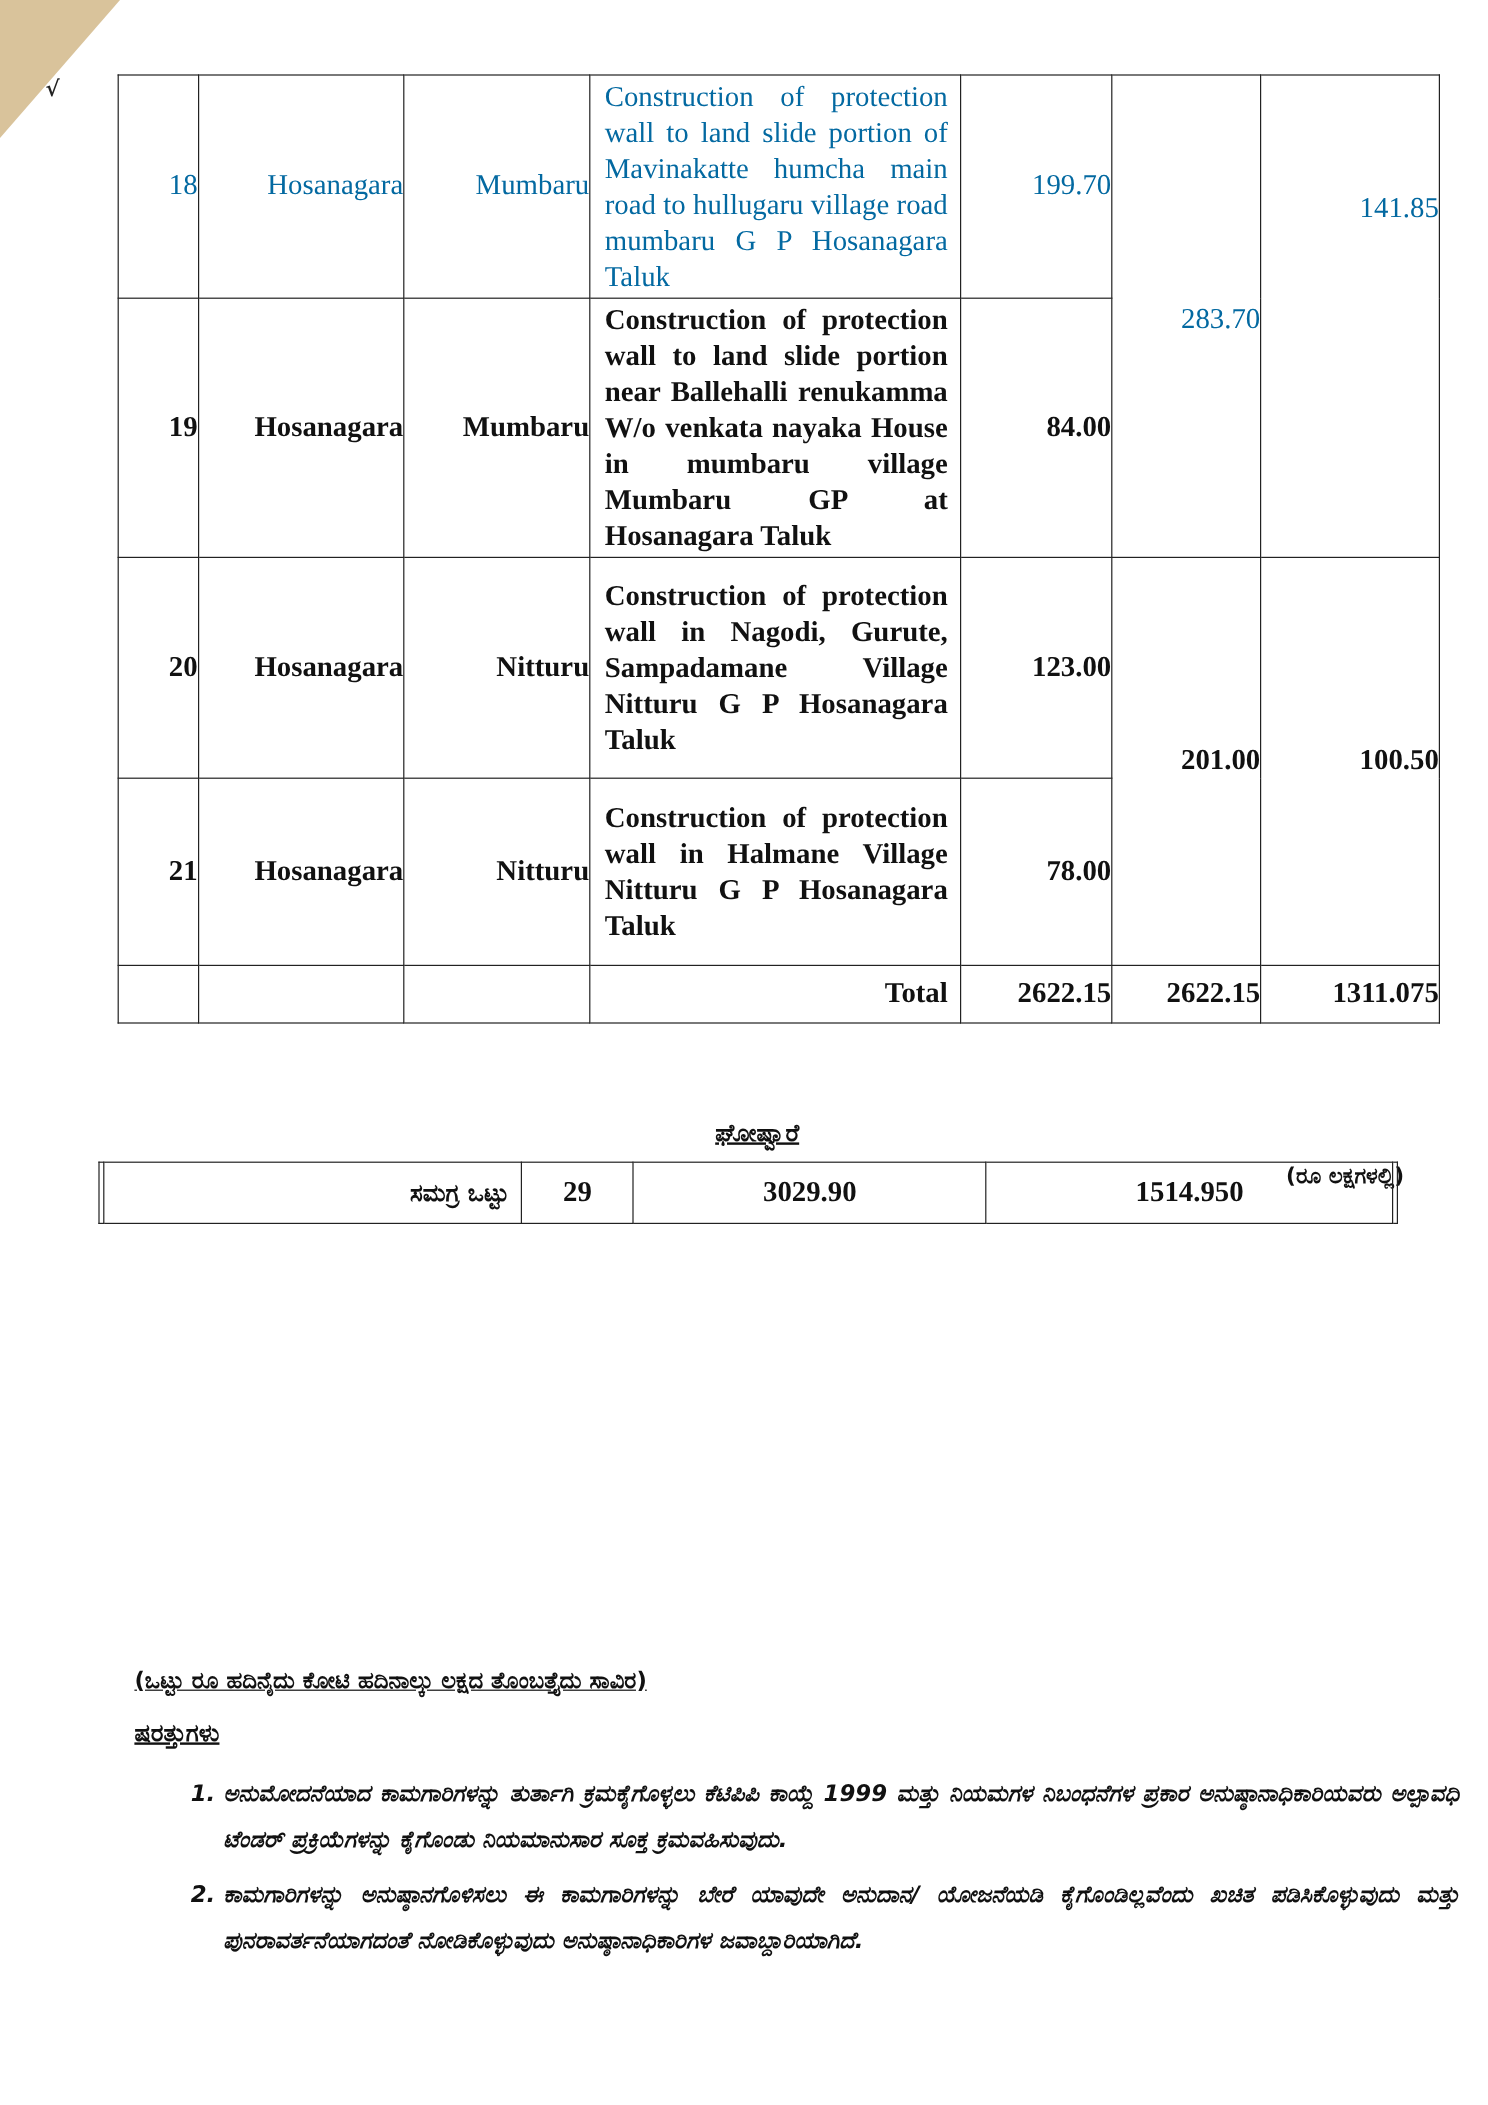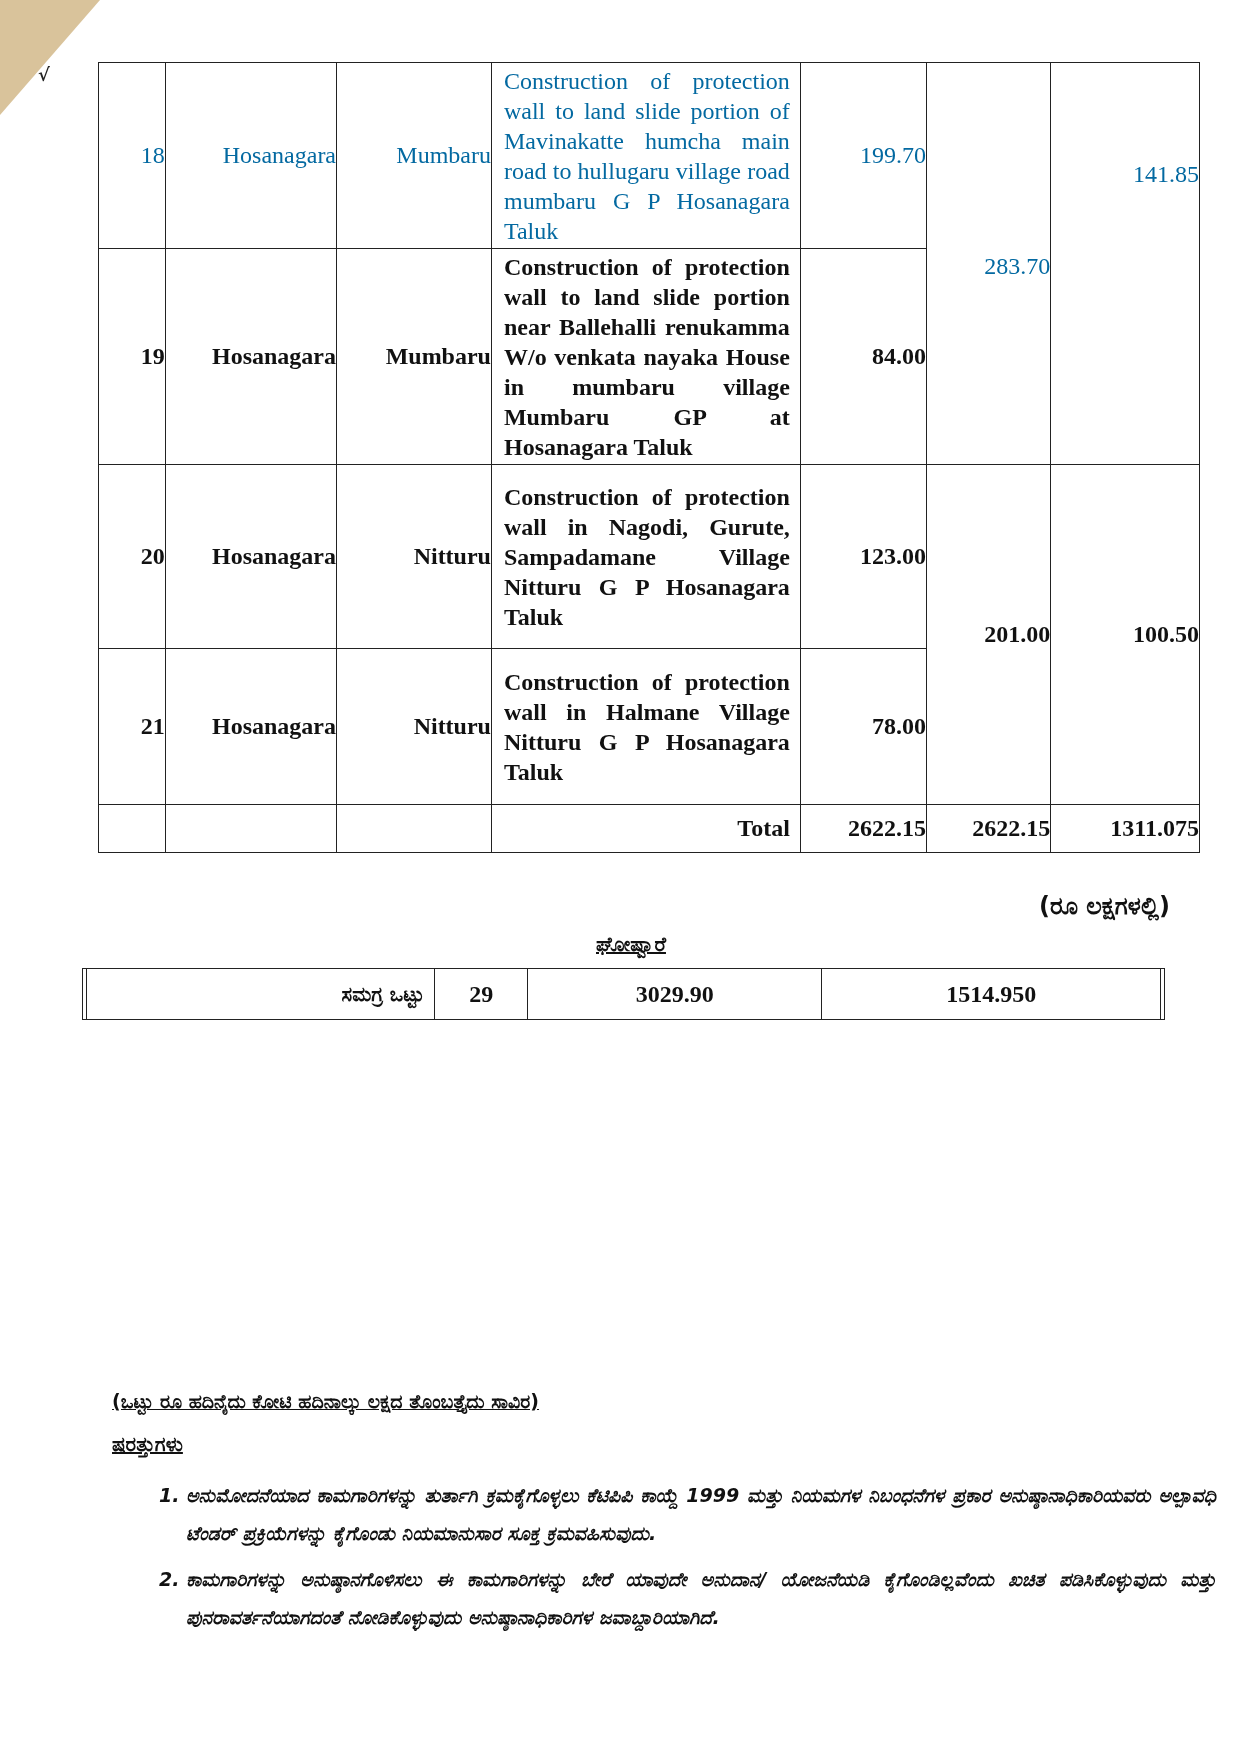--- a/index.html
+++ b/index.html
@@ -34,22 +34,22 @@
   table.t1 tr.faded td { color: #0369a1; font-weight: normal; }
   table.t1 tr.faded td.desc { font-weight: normal; }
   table.t1 td.total-label { text-align: right; padding-right: 10px; font-weight: bold; }
 
   
   .summary-title {
     position: absolute; left: 596px; top: 932px; font-family: "DejaVu Sans", sans-serif;
     font-size: 20px; font-weight: bold; text-decoration: underline;
   }
   .unit-note {
-    position: absolute; right: 70px; top: 892px; font-family: "DejaVu Sans", sans-serif;
-    font-size: 24px; font-weight: bold;
+    position: absolute; right: 70px; top: 970px; font-family: "DejaVu Sans", sans-serif;
+    font-size: 18px; font-weight: bold;
   }
 
   
   table.t2 {
     position: absolute; left: 82px; top: 968px; width: 1083px;
     border-collapse: collapse; font-size: 22px;
   }
   table.t2 td, table.t2 th { border: 1.5px solid #222; padding: 0; }
   table.t2 th {
     font-family: "DejaVu Sans", sans-serif; font-weight: bold; font-size: 20px; line-height: 42px;

